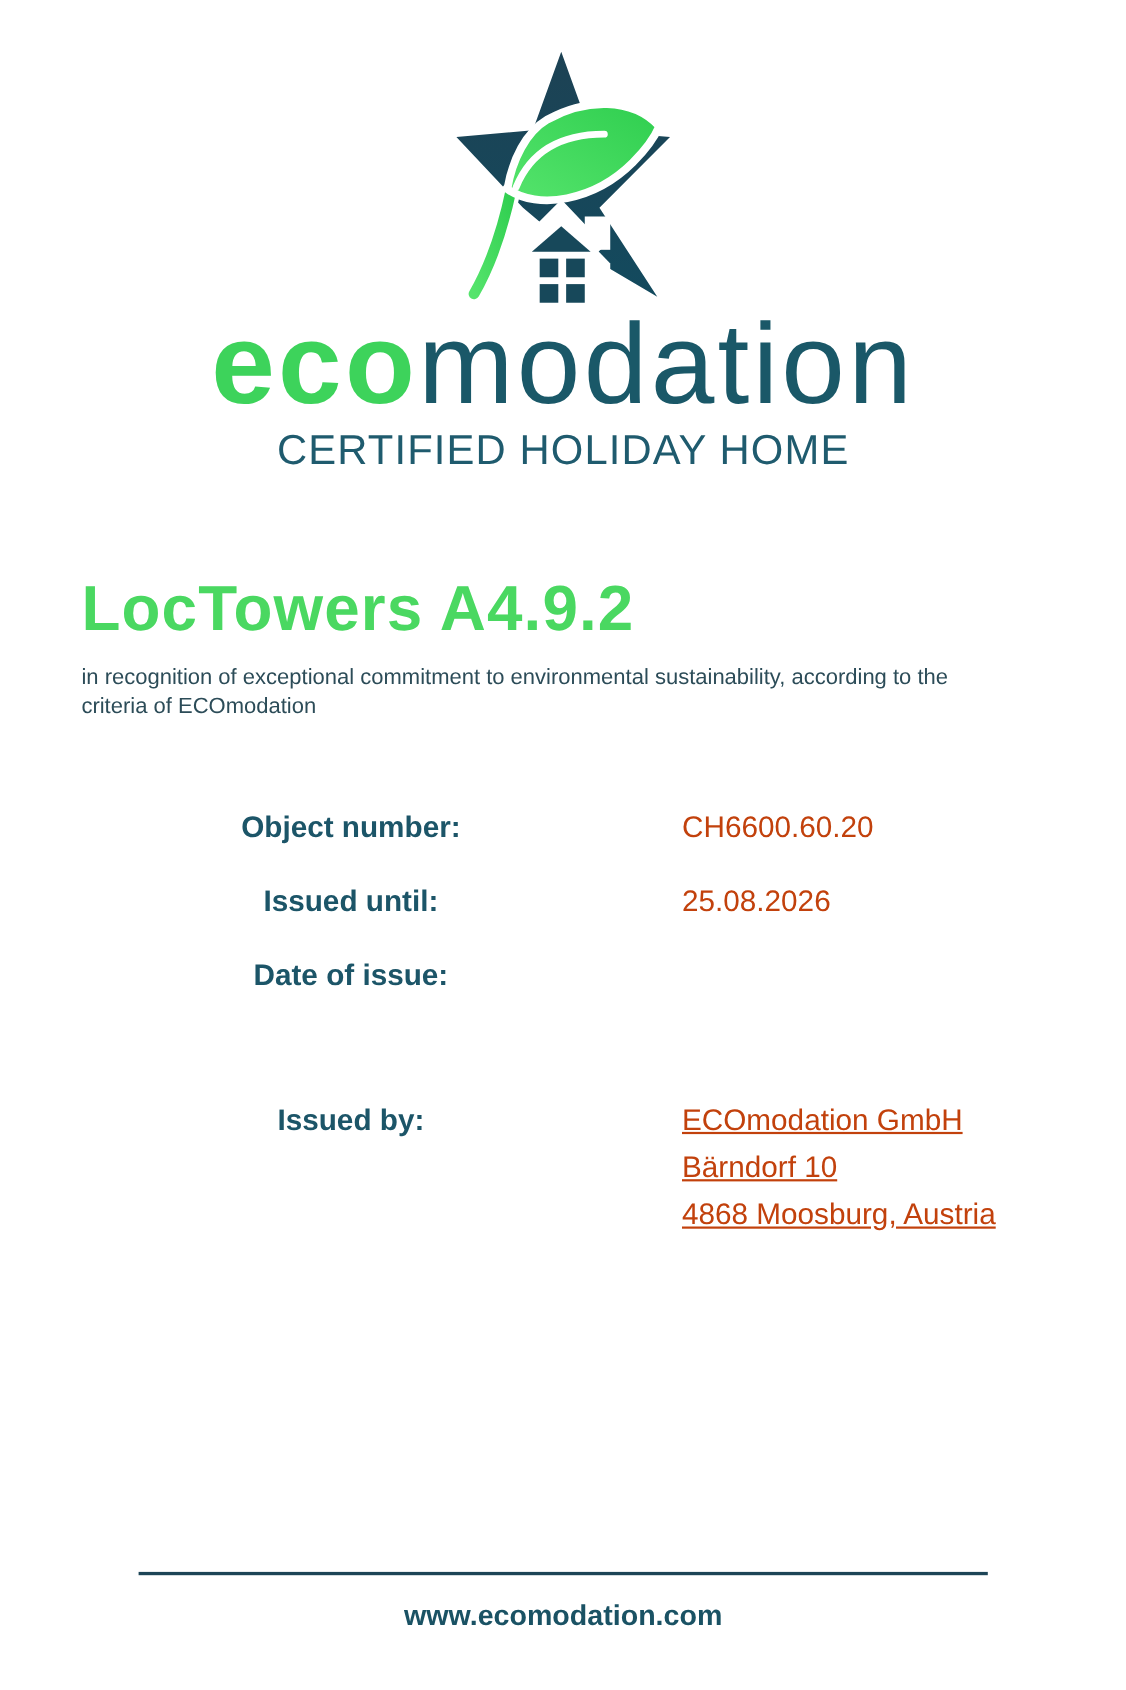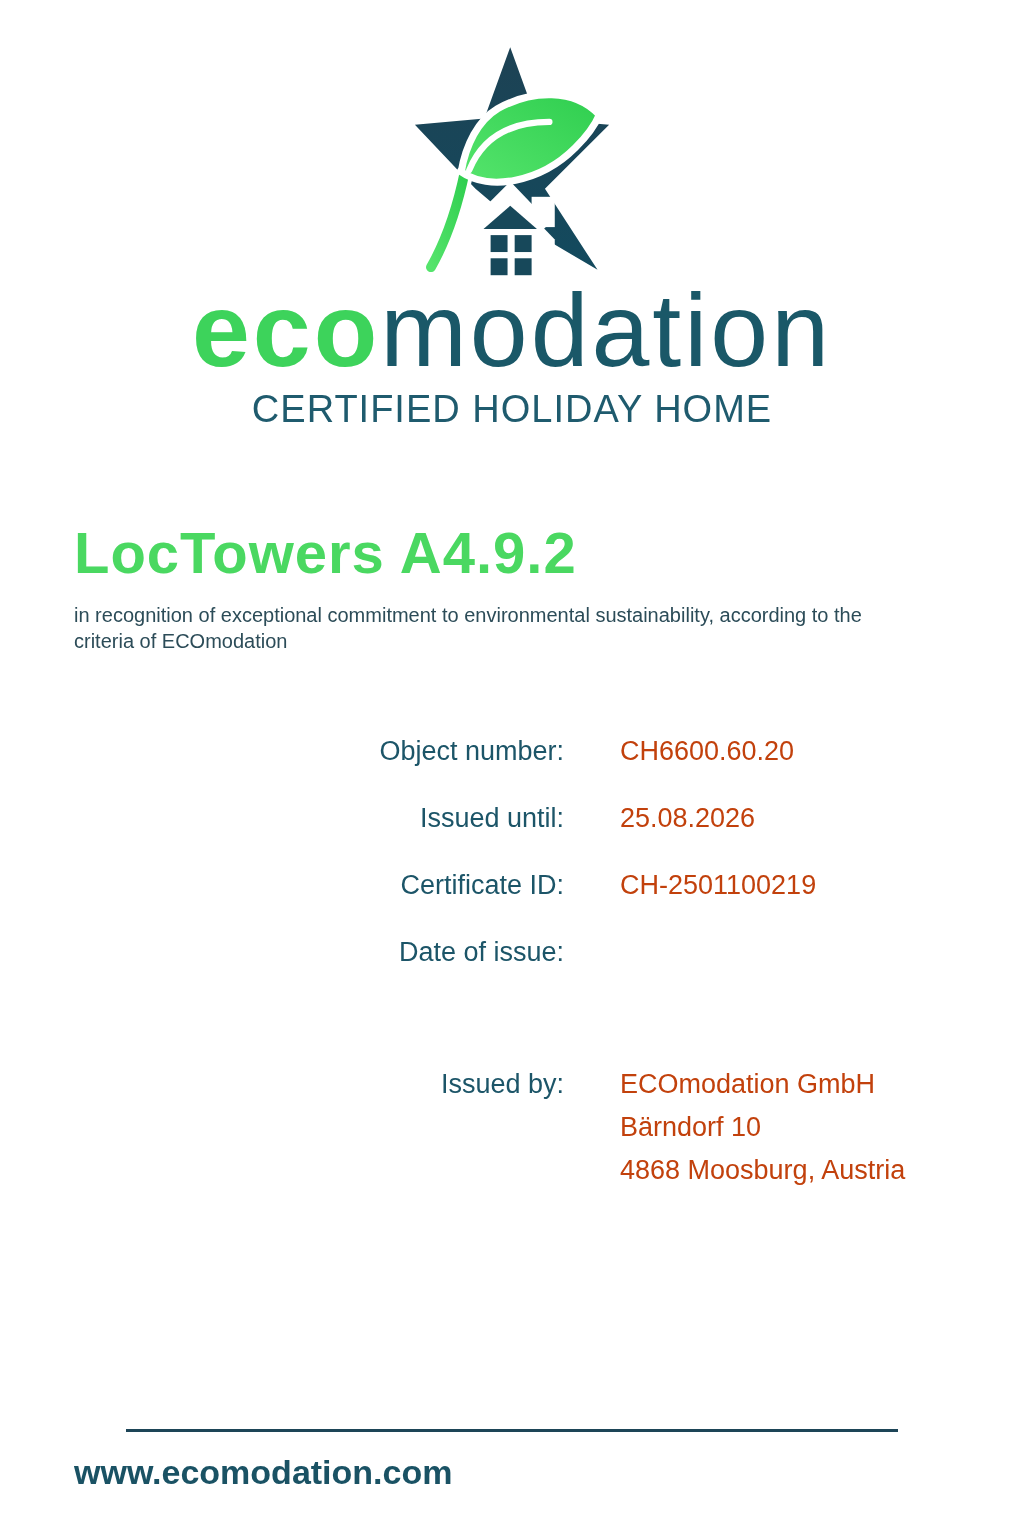--- a/index.html
+++ b/index.html
@@ -49,42 +49,43 @@
 
   .details{ margin-top:82px; }
   .detail-row{
     display:grid;
     grid-template-columns:490px 1fr;
     margin-bottom:37px;
     font-size:27px;
     line-height:30px;
   }
   .detail-label{
-    text-align:right;
-    font-weight:400;
+    text-align:center;
+    font-weight:700;
     color:#1c5568;
   }
   .detail-value{
     padding-left:56px;
     color:#c2410c;
   }
   .issued{ margin-top:96px; }
-  .issued .detail-value div{ line-height:43px; }
+  .issued .detail-value div{ line-height:43px;text-decoration:underline; }
   .issued .detail-label{ line-height:43px; }
 
   .footer-rule{
     position:absolute;
     left:52px; right:52px; top:1425px;
     height:3px;
     background:#1d4557;
   }
   .footer-site{
     position:absolute;
     left:0; top:1449px; width:100%;
-    font-size:34px; font-weight:700;
+    text-align:center;
+    font-size:26px; font-weight:700;
     color:#1a5264;
   }
 </style>
 </head>
 <body>
 
 <div class="page">
 
   <header class="brand">
 
@@ -144,24 +145,20 @@
       <div class="detail-row">
         <div class="detail-label">Object number:</div>
         <div class="detail-value">CH6600.60.20</div>
       </div>
 
       <div class="detail-row">
         <div class="detail-label">Issued until:</div>
         <div class="detail-value">25.08.2026</div>
       </div>
 
-      <div class="detail-row">
-        <div class="detail-label">Certificate ID:</div>
-        <div class="detail-value">CH-2501100219</div>
-      </div>
 
       <div class="detail-row">
         <div class="detail-label">Date of issue:</div>
       </div>
 
       <div class="detail-row issued">
         <div class="detail-label">Issued by:</div>
         <div class="detail-value">
           <div>ECOmodation GmbH</div>
           <div>Bärndorf 10</div>

